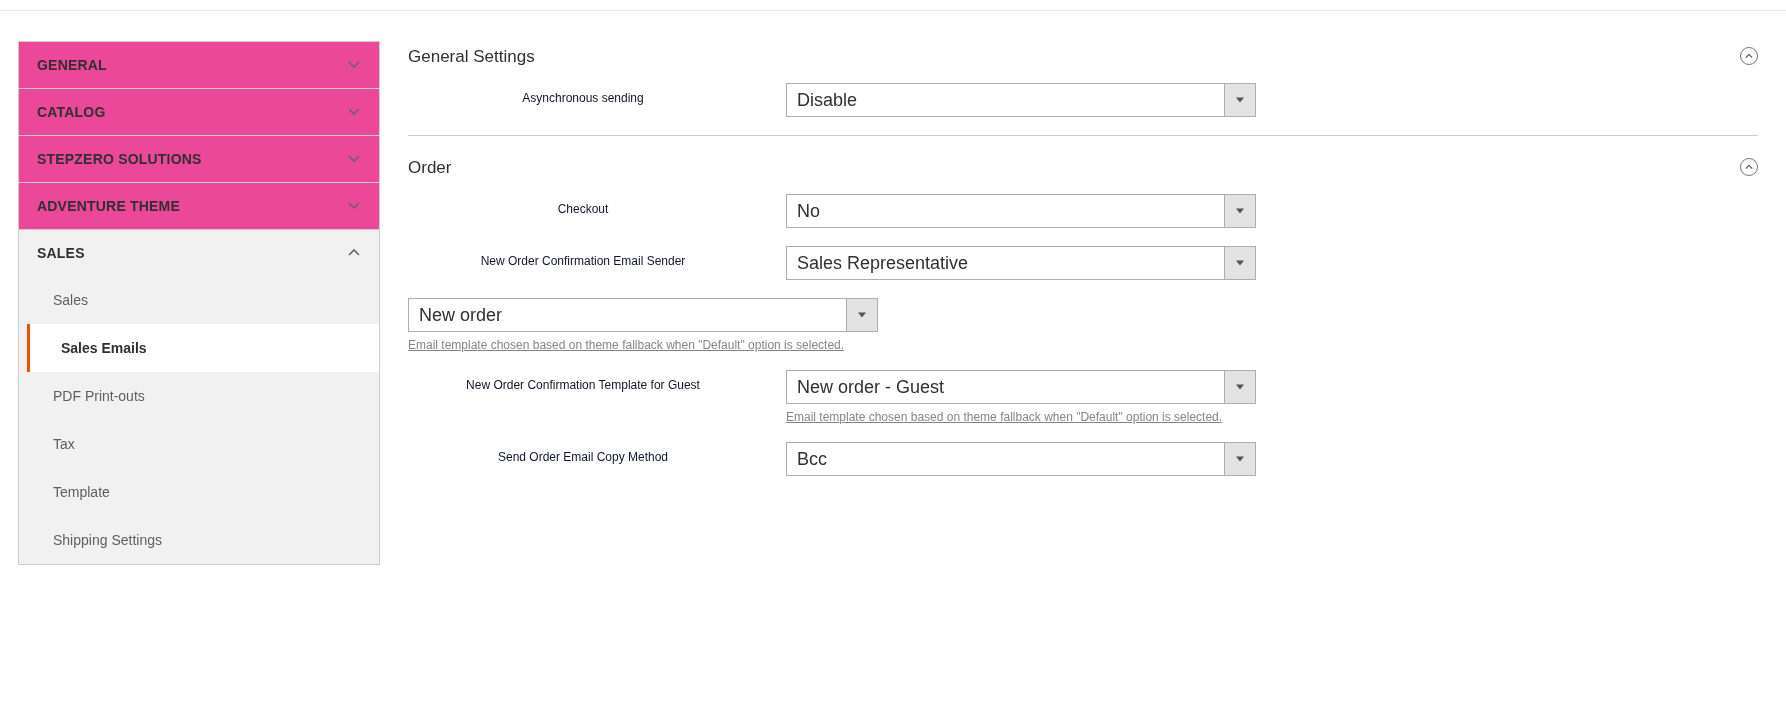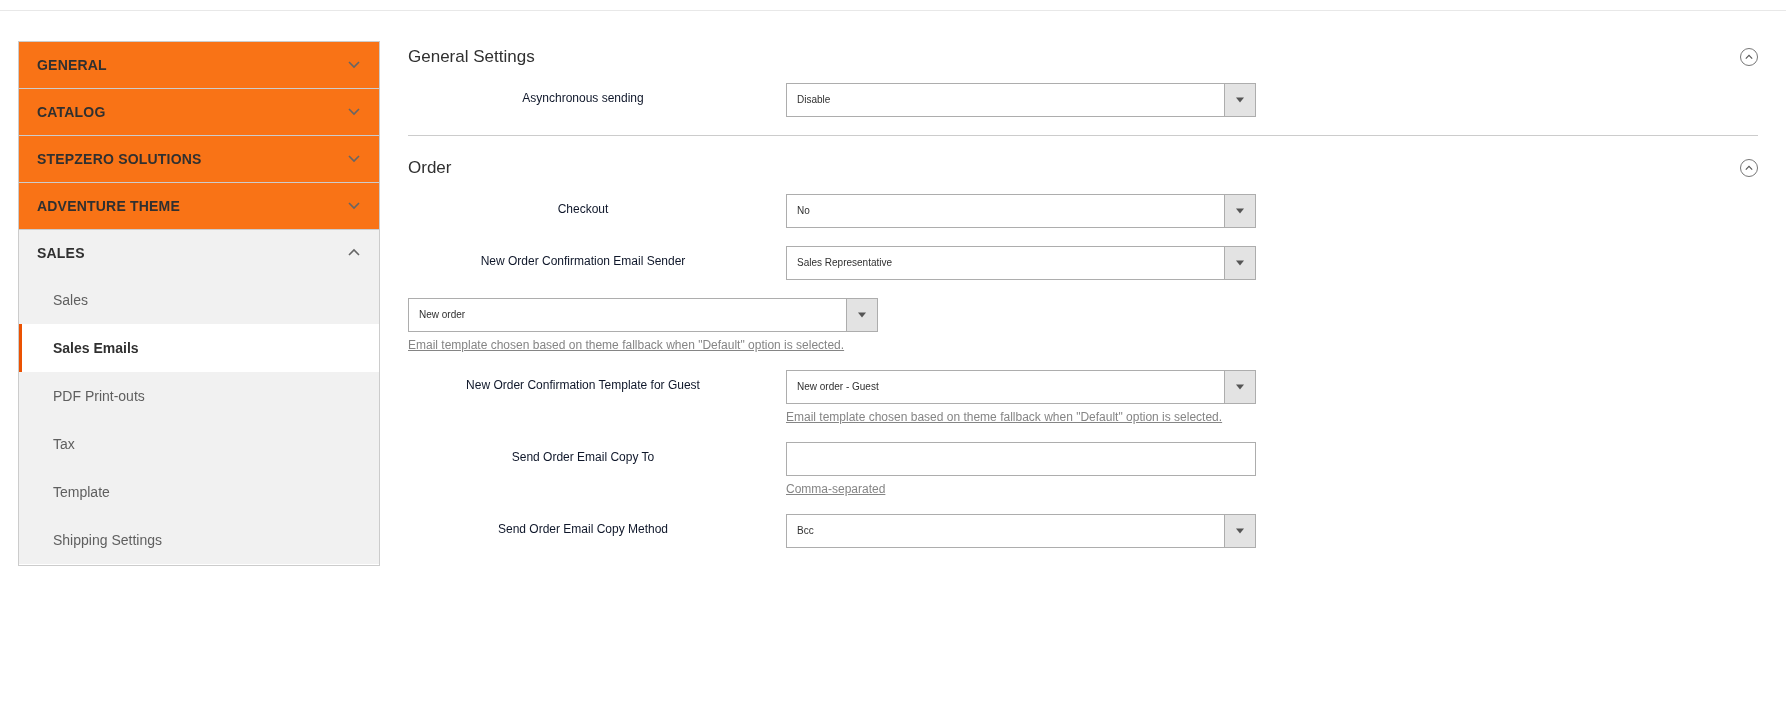--- a/index.html
+++ b/index.html
@@ -31,40 +31,41 @@
     display: flex;
     align-items: center;
     justify-content: space-between;
     padding: 15px 18px;
     cursor: pointer;
     font-weight: 600;
     color: #303030;
     font-size: 14px;
     text-transform: uppercase;
     letter-spacing: 0.2px;
-    background: #f97316;
+    background: #ec4899;
   }
   .side-header.expanded {
     background: #f1f1f1;
   }
   .side-sub {
     background: #f1f1f1;
   }
   .side-sub-item {
     padding: 16px 18px 16px 34px;
     color: #5f5f5f;
     cursor: pointer;
     font-size: 14px;
   }
   .side-sub-item.active {
     background: #fff;
     color: #303030;
     font-weight: 600;
     border-left: 3px solid #eb5202;
     padding-left: 31px;
+    margin-left: 8px;
   }
   .chev {
     width: 14px;
     height: 14px;
     display: inline-flex;
     align-items: center;
     justify-content: center;
   }
   .chev svg { width: 12px; height: 12px; }
   
@@ -73,21 +74,20 @@
     padding-right: 10px;
   }
   .section {
     border-bottom: 1px solid #ccc;
     margin-bottom: 16px;
   }
   .section:last-child { border-bottom: none; }
   .section-header {
     display: flex;
     justify-content: space-between;
-    align-items: center;
     padding: 6px 0 16px 0;
     cursor: pointer;
   }
   .section-header h2 {
     font-size: 17px;
     font-weight: 400;
     color: #303030;
   }
   .collapse-icon {
     width: 18px;
@@ -119,21 +119,21 @@
     display: flex;
     width: 100%;
   }
   .select-box {
     flex: 1;
     border: 1px solid #adadad;
     border-right: none;
     padding: 7px 10px;
     background: #fff;
     color: #303030;
-    font-size: 10px;
+    font-size: 18px;
     height: 34px;
     line-height: 18px;
   }
   .select-btn {
     width: 32px;
     height: 34px;
     border: 1px solid #adadad;
     background: #e3e3e3;
     display: flex;
     align-items: center;
@@ -320,27 +320,20 @@
             <div class="select-btn">
               <svg viewBox="0 0 10 6">
                   <path d="M0 0 L5 6 L10 0 Z" fill="#555"></path>
                 </svg>
             </div>
           </div>
           <div class="hint">Email template chosen based on theme fallback when "Default" option is selected.</div>
         </div>
       </div>
 
-      <div class="form-row">
-        <div class="form-label">Send Order Email Copy To</div>
-        <div class="form-field">
-          <input type="text" class="text-input" value="" style="">
-          <div class="hint">Comma-separated</div>
-        </div>
-      </div>
 
       <div class="form-row">
         <div class="form-label">Send Order Email Copy Method</div>
         <div class="form-field">
           <div class="select-wrap">
             <div class="select-box">Bcc</div>
             <div class="select-btn">
               <svg viewBox="0 0 10 6">
                   <path d="M0 0 L5 6 L10 0 Z" fill="#555"></path>
                 </svg>

